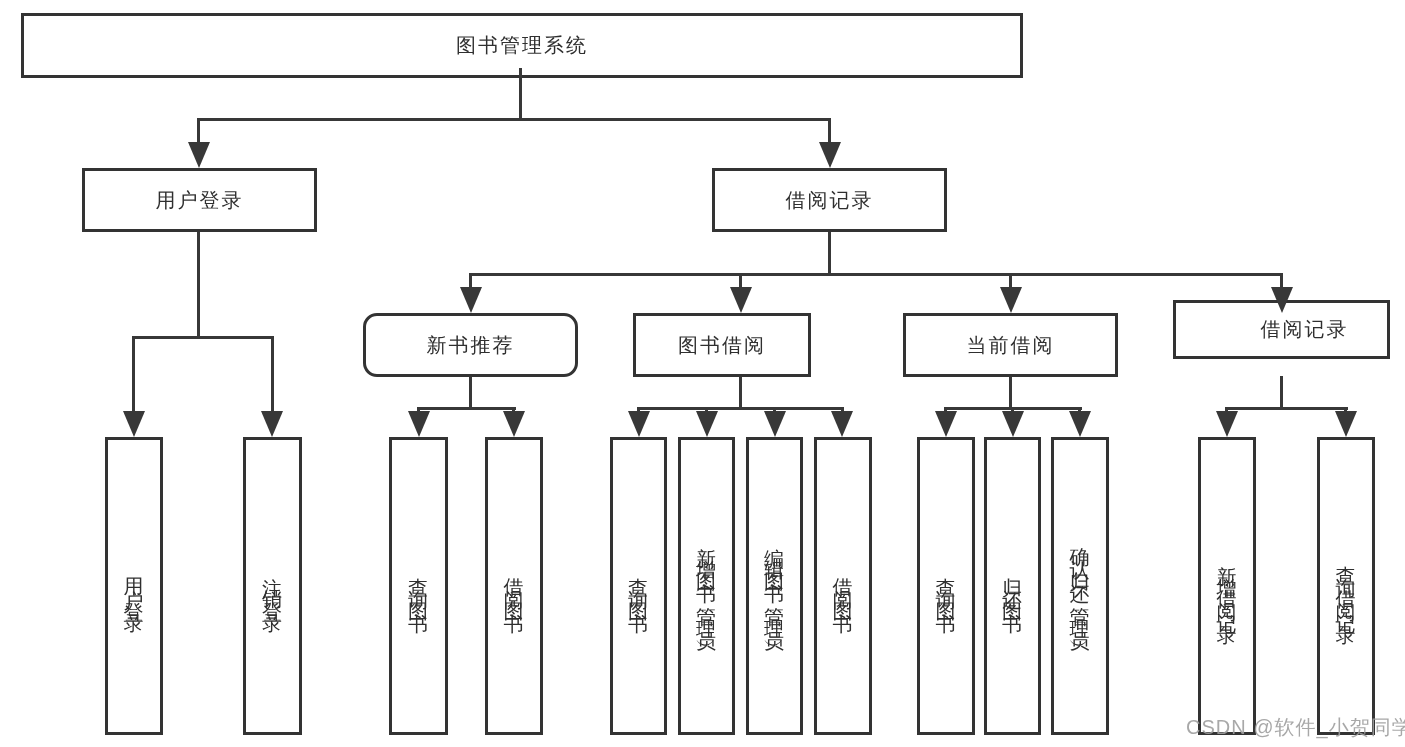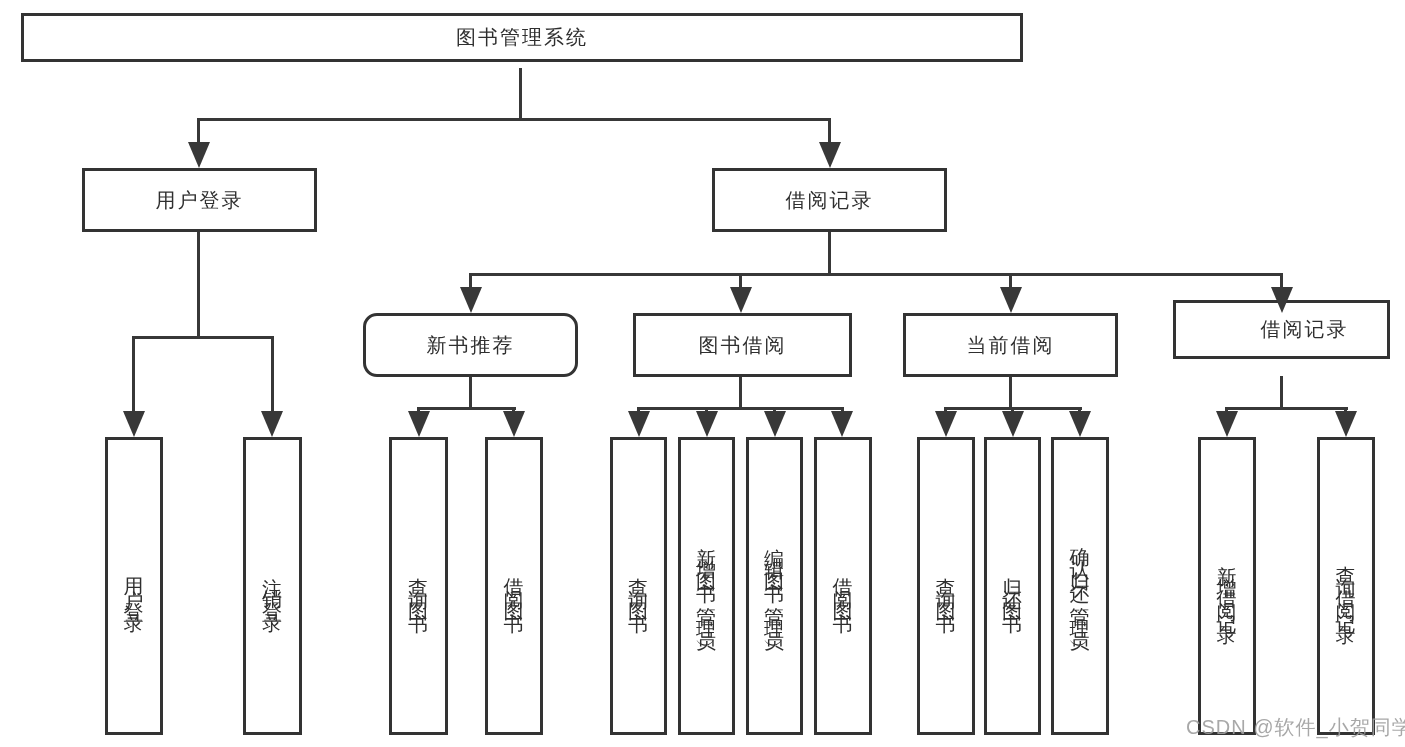--- a/index.html
+++ b/index.html
@@ -29,35 +29,35 @@
   .watermark{
     position:absolute;left:1186px;top:714px;font-size:20px;letter-spacing:1px;
     color:rgba(158,158,158,0.9);white-space:nowrap;
   }
 </style>
 </head>
 <body>
 
 <div class="canvas">
 
-  <div class="box" style="left:21px;top:13px;width:1002px;height:49px;">
+  <div class="box" style="left:21px;top:13px;width:1002px;height:65px;">
     <span>图书管理系统</span>
   </div>
 
   <div class="box" style="left:82px;top:168px;width:235px;height:64px;">
     <span>用户登录</span>
   </div>
   <div class="box" style="left:712px;top:168px;width:235px;height:64px;">
     <span>借阅记录</span>
   </div>
 
   <div class="box" style="left:363px;top:313px;width:215px;height:64px;border-radius:14px;">
     <span>新书推荐</span>
   </div>
-  <div class="box" style="left:633px;top:313px;width:219px;height:64px;">
+  <div class="box" style="left:633px;top:313px;width:178px;height:64px;">
     <span>图书借阅</span>
   </div>
   <div class="box" style="left:903px;top:313px;width:215px;height:64px;">
     <span>当前借阅</span>
   </div>
   <div class="box" style="left:1173px;top:300px;width:217px;height:59px;padding-left:46px;">
     <span>借阅记录</span>
   </div>
 
   <div class="leaf" style="left:105px;top:437px;width:58px;height:298px;">

